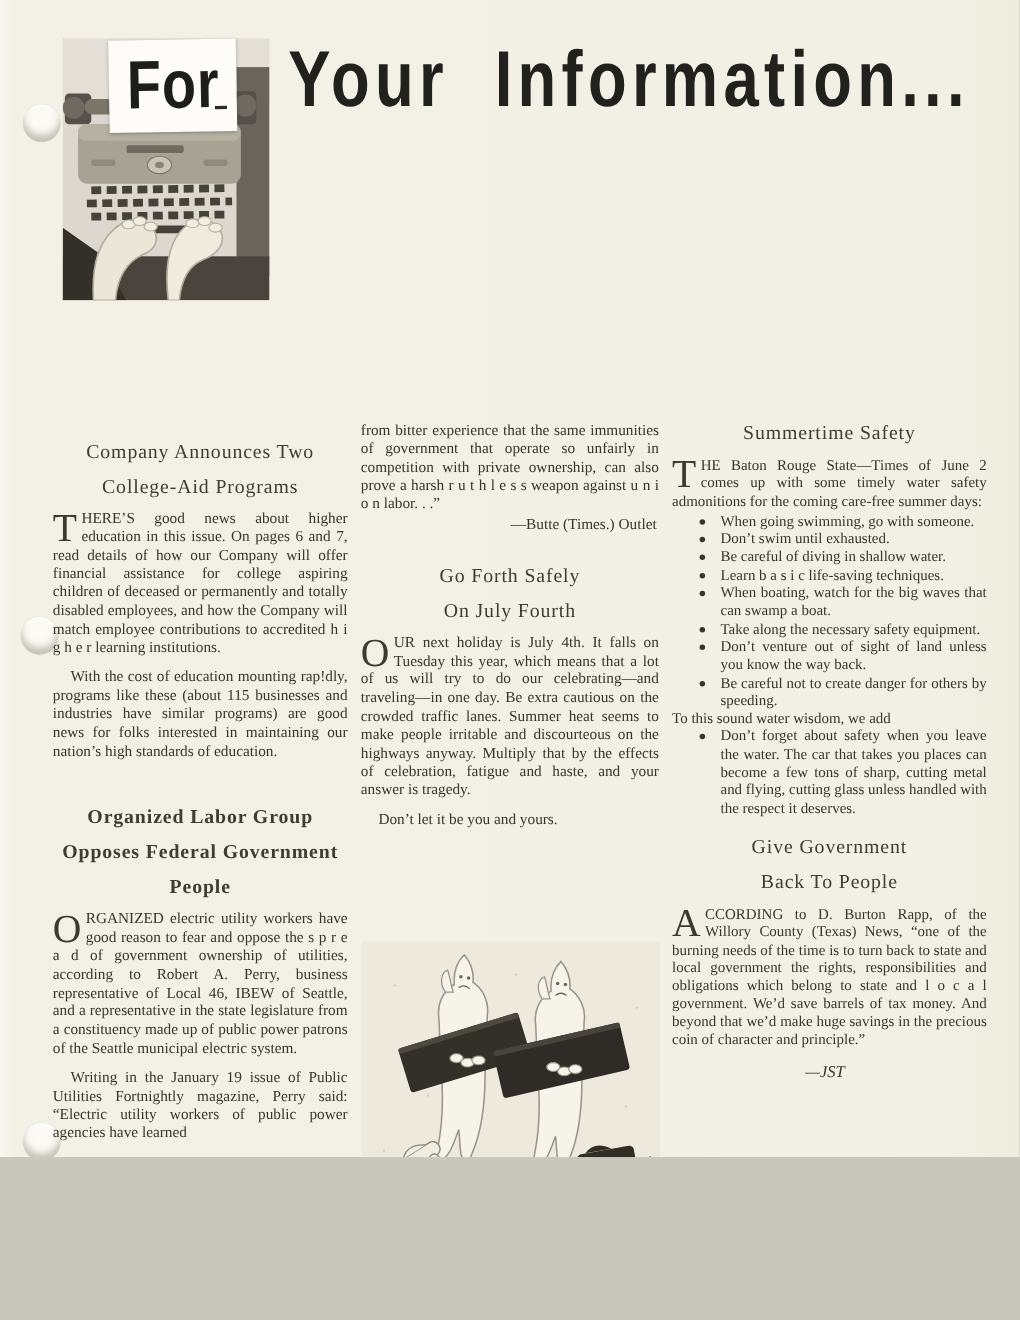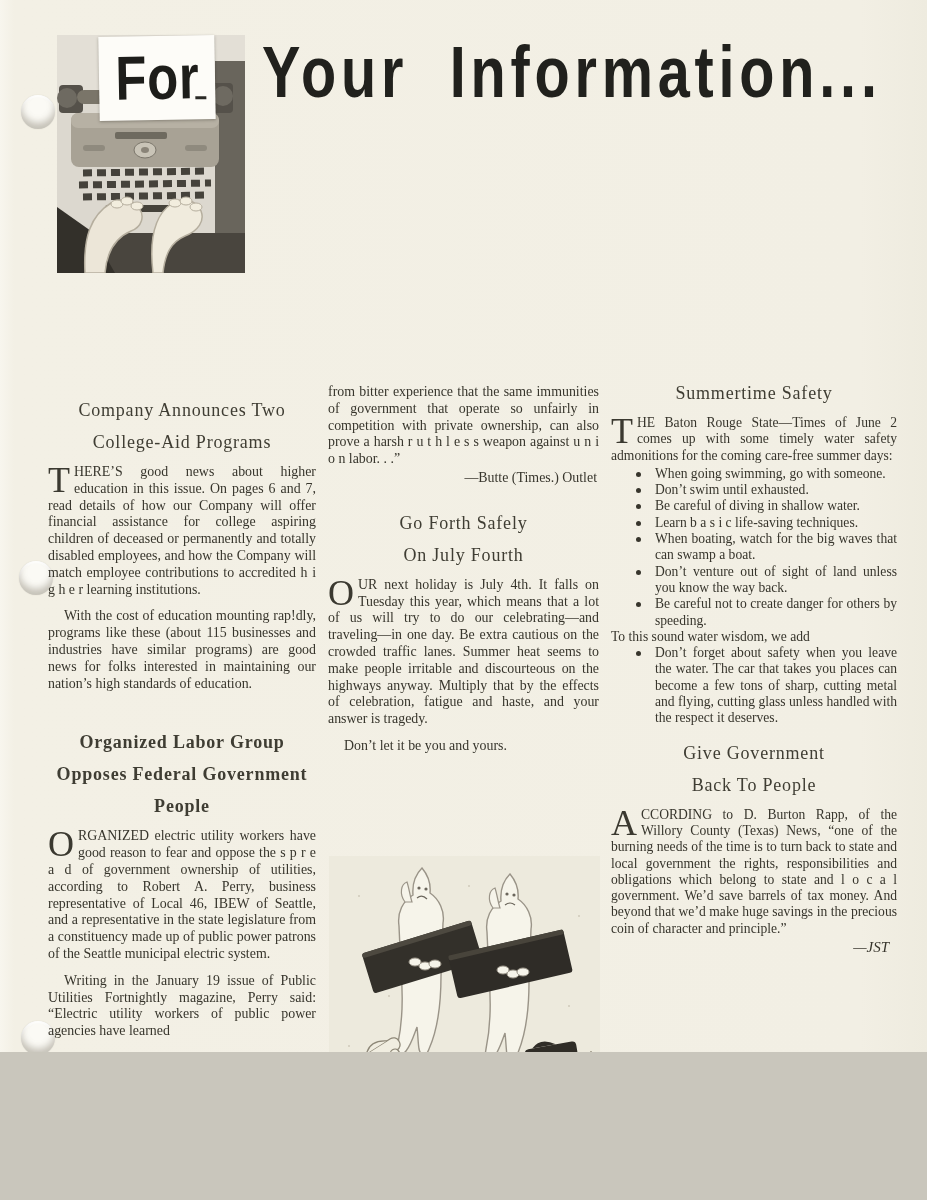--- a/index.html
+++ b/index.html
@@ -31,21 +31,21 @@
   .headline{text-align:center;margin:0 0 6px 0;color:#3f3d33;}
   .headline div{font-size:18px;line-height:32px;letter-spacing:.8px;}
   .mt1{margin-top:34px;font-weight:bold;}
   .mt2{margin-top:20px;}
   .mt3{margin-top:10px;}
   p{margin:0 0 10px 0;}
   p.tight{margin:0 0 2px 0;}
   .indent{text-indent:16px;}
   .dropcap{float:left;font-size:36px;line-height:29px;padding:2px 4px 0 0;color:#3b3930;}
   .attr{text-align:right;padding-right:2px;margin:0 0 0 0;}
-  .sig{text-align:right;padding-right:8px;font-style:italic;font-size:15px;margin-top:2px;}
+  .sig{text-align:center;padding-right:8px;font-style:italic;font-size:15px;margin-top:14px;}
   ul.bullets{list-style:none;margin:0;padding:0;}
   ul.bullets li{position:relative;padding-left:44px;margin:0;}
   ul.bullets li::before{content:"";position:absolute;left:25px;top:6px;width:5px;height:5px;border-radius:50%;background:#37352c;}
   .interj{margin:0;text-indent:0;}
   
   .cartoon{position:absolute;left:329px;top:856px;width:271px;height:248px;}
   
   .footer-left{position:absolute;left:47px;top:1102px;font-weight:bold;font-style:italic;font-size:15.5px;color:#35332a;}
   .footer-right{position:absolute;right:33px;top:1100px;font-weight:bold;font-style:italic;font-size:13px;color:#35332a;}
 </style>
@@ -231,20 +231,21 @@
     <div class="headline">
       <div>Summertime Safety</div>
     </div>
     <p class="tight"><span class="dropcap">T</span><span>HE Baton Rouge State—Times of June 2 comes up with some timely water safety admonitions for the coming care-free summer days:</span></p>
     <ul class="bullets">
       <li>When going swimming, go with someone.</li>
       <li>Don’t swim until exhausted.</li>
       <li>Be careful of diving in shallow water.</li>
       <li>Learn b a s i c life-saving techniques.</li>
       <li>When boating, watch for the big waves that can swamp a boat.</li>
+      <li>Take along the necessary safety equipment.</li>
       <li>Don’t venture out of sight of land unless you know the way back.</li>
       <li>Be careful not to create danger for others by speeding.</li>
     </ul>
     <p class="interj">To this sound water wisdom, we add</p>
     <ul class="bullets">
       <li>Don’t forget about safety when you leave the water. The car that takes you places can become a few tons of sharp, cutting metal and flying, cutting glass unless handled with the respect it deserves.</li>
     </ul>
 
     <div class="headline mt3">
       <div>Give Government</div>

